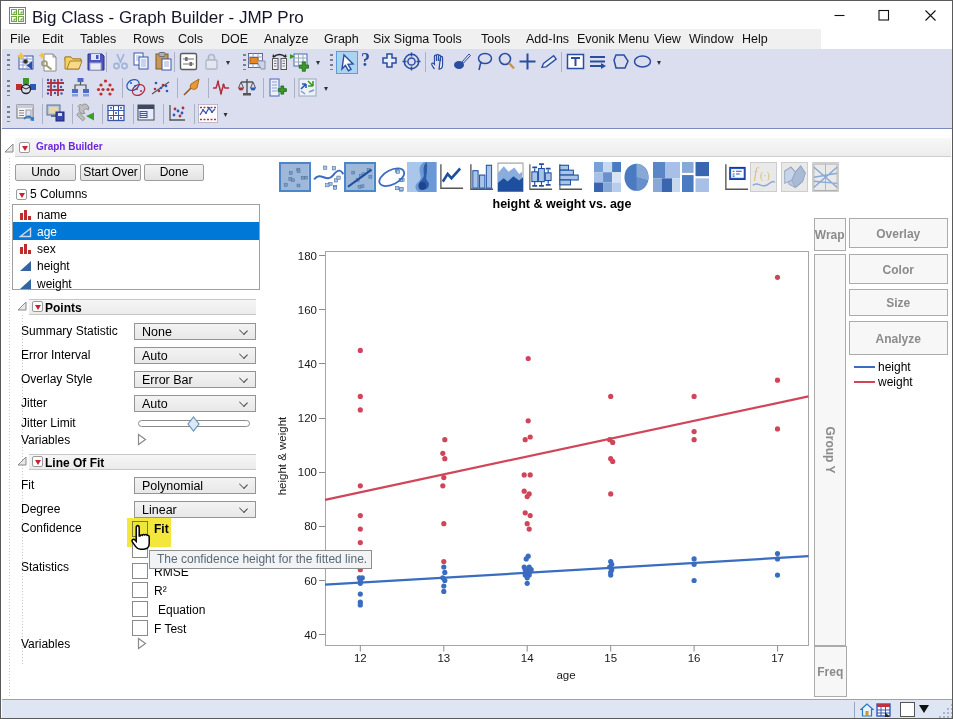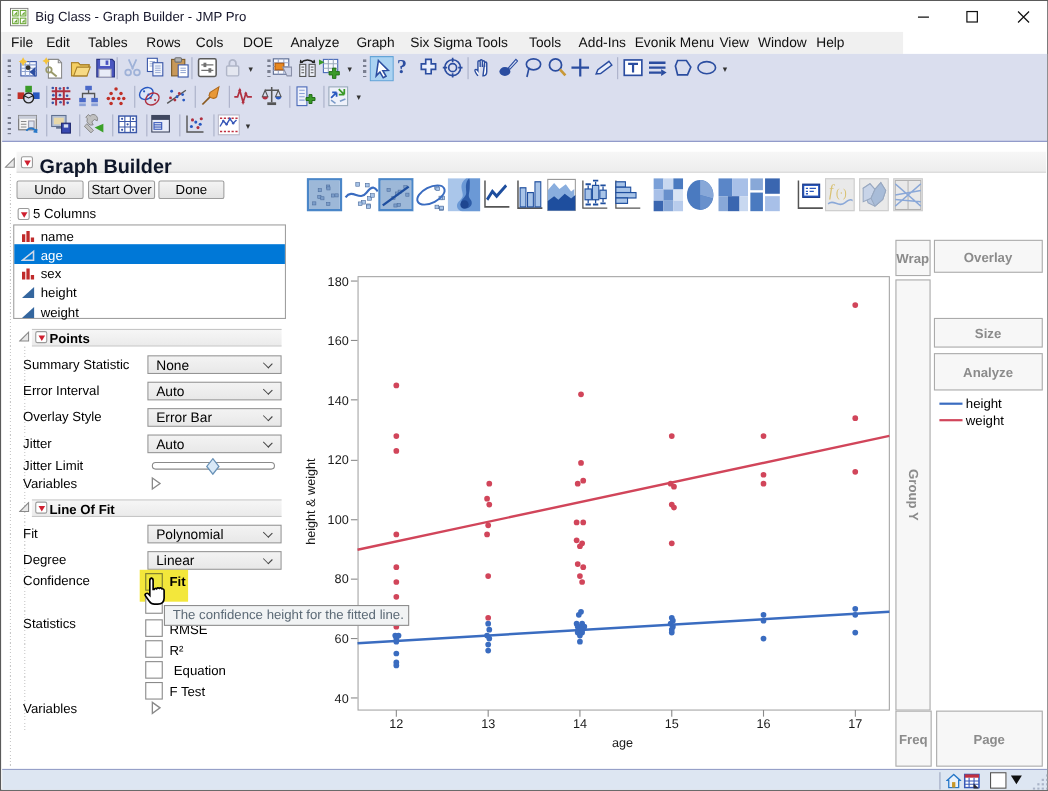--- a/index.html
+++ b/index.html
@@ -3,36 +3,36 @@
 <meta charset="utf-8">
 <style>
 html,body{margin:0;padding:0;}
 body{font-family:"Liberation Sans",sans-serif;}
 #win{position:relative;width:953px;height:719px;background:#fff;overflow:hidden;
   box-sizing:border-box;border:1px solid #5a5a5a;}
 #win *{box-sizing:border-box;}
 .abs{position:absolute;}
 
 #titlebar{left:0;top:0;width:100%;height:28px;background:#fff;}
-#title-text{left:31px;top:7px;font-size:12px;color:#15152a;}
+#title-text{left:31px;top:7px;font-size:17px;color:#15152a;}
 
 #menubar{left:1px;top:28px;width:819px;height:20px;background:#f0f0f0;font-size:12.5px;color:#101010;}
 #menubar span{position:absolute;top:3px;}
 
 #toolbars{left:1px;top:48px;width:951px;height:80px;background:#dadeee;border-bottom:1px solid #7d88c0;}
 .tbrow{position:absolute;left:0;width:100%;height:26px;}
 .grip{position:absolute;width:3px;top:5px;bottom:5px;
  background-image:repeating-linear-gradient(#7a7f90 0 2px,transparent 2px 5px);}
 .tsep{position:absolute;top:3px;width:1px;height:20px;background:#aab0c8;}
 .tdrop{position:absolute;font-size:8px;color:#333;top:9px;}
 
 #content{left:1px;top:128px;width:951px;height:570px;background:#fff;}
 
 .gb-head{left:13px;top:9px;width:936px;height:19px;background:linear-gradient(#f7f7f7,#ededed);border-bottom:1px solid #cfcfcf;}
-.gb-title{font-weight:bold;font-size:18px;color:#0f172a;}
+.gb-title{font-weight:bold;font-size:10px;color:#6d28d9;}
 .redbtn{position:absolute;width:11px;height:11px;background:#fff;border:1px solid #9a9a9a;border-radius:2px;}
 .redbtn:after{content:"";position:absolute;left:1.5px;top:3px;border-left:3.5px solid transparent;border-right:3.5px solid transparent;border-top:5px solid #cf2030;}
 .btn{position:absolute;height:17px;background:linear-gradient(#f4f4f4,#e3e3e3);border:1px solid #9c9c9c;border-radius:2px;font-size:12px;color:#000;text-align:center;line-height:15px;}
 
 .sect{position:absolute;left:27px;width:227px;height:16px;background:linear-gradient(#f6f6f6,#ebebeb);border:1px solid #c6c6c6;border-left:none;border-right:none;}
 .sect b{font-size:12px;position:absolute;left:16px;top:1px;}
 .lbl{position:absolute;font-size:12px;color:#000;}
 .dd{position:absolute;left:132px;width:122px;height:17px;background:linear-gradient(#f3f3f3,#e8e8e8);border:1px solid #949494;font-size:12.5px;color:#000;padding:1px 0 0 7px;}
 .dd:after{content:"";position:absolute;right:8px;top:5px;width:6px;height:6px;border-right:1.4px solid #444;border-bottom:1.4px solid #444;transform:rotate(45deg) scale(1,.8);transform-origin:center;margin-top:-2px;}
 .cb{position:absolute;left:131px;width:16px;height:16px;background:#fff;border:1px solid #8a8a8a;}
@@ -628,20 +628,21 @@
           <path d="M3 8l7-4 5 5 6-6 5 7-3 8-8 6-7-3z" fill="#b8c8e0" stroke="#98a8c0"></path>
           <path d="M10 4l5 5-4 8-8 3 0-12z" fill="#c8d4e8" stroke="#98a8c0"></path>
           <path d="M15 9l6-6 5 7-3 8-8 6-4-7z" fill="#a8bcd8" stroke="#98a8c0"></path>
         </svg></div>
       <div class="abs" style="left:809.5px;top:32.5px;width:27px;height:30.5px;background:#e9e9e9;border:1px solid #cdcdcd;"><svg width="100%" height="100%" viewBox="0 0 28 28" preserveAspectRatio="none">
           <rect x="1" y="1" width="26" height="26" fill="none" stroke="#b0b0b0"></rect>
           <path d="M14 1v26" stroke="#b0b0b0"></path>
           <path d="M1 4L27 24M1 24L27 4M1 14L27 10M1 18L27 20" stroke="#8aa8d8" stroke-width="1.4"></path>
         </svg></div>
 
+    <div class="abs" style="left:460px;top:68px;width:200px;text-align:center;font-weight:bold;font-size:12.5px;">height &amp; weight vs. age</div>
 
     <svg class="abs" style="left:-1px;top:0" width="952" height="570" id="chart">
       <rect x="324.5" y="122.5" width="483" height="394" fill="#fff" stroke="#a6a6a6"></rect>
       <g stroke="#8a8a8a" stroke-width="1">
         <line x1="318" y1="126.5" x2="324" y2="126.5"></line>
           <line x1="318" y1="180.5" x2="324" y2="180.5"></line>
         <line x1="318" y1="234.5" x2="324" y2="234.5"></line>
           <line x1="318" y1="289.5" x2="324" y2="289.5"></line>
         <line x1="318" y1="343.5" x2="324" y2="343.5"></line>
           <line x1="318" y1="397.5" x2="324" y2="397.5"></line>
@@ -759,24 +760,24 @@
           <circle cx="776.5" cy="429.9" r="2.6"></circle>
           <circle cx="776.5" cy="446.1" r="2.6"></circle>
         </g>
     </svg>
 
     <div class="zone" style="left:811.5px;top:89px;width:32.5px;height:32.5px;line-height:32px;">Wrap</div>
     <div class="zone" style="left:811.5px;top:125px;width:32.5px;height:391.5px;">
         <span style="position:absolute;left:50%;top:50%;transform:translate(-50%,-50%) rotate(90deg);white-space:nowrap;">Group Y</span>
       </div>
     <div class="zone" style="left:847px;top:89px;width:98.5px;height:30px;line-height:30px;">Overlay</div>
+    <div class="zone" style="left:847px;top:124.5px;width:98.5px;height:30px;line-height:30px;">Color</div>
     <div class="zone" style="left:847px;top:159.5px;width:98.5px;height:27px;line-height:27px;">Size</div>
     <div class="zone" style="left:847px;top:191.5px;width:98.5px;height:34px;line-height:34px;">Analyze</div>
     <div class="zone" style="left:811.5px;top:516.5px;width:33.5px;height:51px;line-height:51px;">Freq</div>
-    <div class="zone" style="left:849px;top:516.5px;width:96.5px;height:51px;line-height:51px;">Page</div>
 
     <div class="abs" style="left:852px;top:236.8px;width:21px;height:2px;background:#3a6cc0;"></div>
     <div class="lbl" style="left:876px;top:231px">height</div>
     <div class="abs" style="left:852px;top:251.9px;width:21px;height:2px;background:#d1455a;"></div>
     <div class="lbl" style="left:876px;top:246px">weight</div>
 
     <svg class="abs" style="left:125px;top:395px" width="28" height="30" viewBox="0 0 28 30">
       <path d="M10.2 1.6c1.2 0 2 .9 2 2.1v8.2h.9c.3-1 1.5-1.3 2.3-.7.3-.8 1.6-1 2.4-.3.5-.7 1.9-.6 2.4.4.8-.2 2 .3 2 1.7v6.6c0 3.4-2.2 5.6-5.8 5.6h-3c-2.2 0-3.5-.9-4.7-2.6l-3.4-4.7c-1.2-1.7 1.1-3.5 2.7-1.9l1.2 1.3V3.7c0-1.2.8-2.1 2-2.1z" fill="#fff" stroke="#000" stroke-width="1.5"></path>
     </svg>
 

